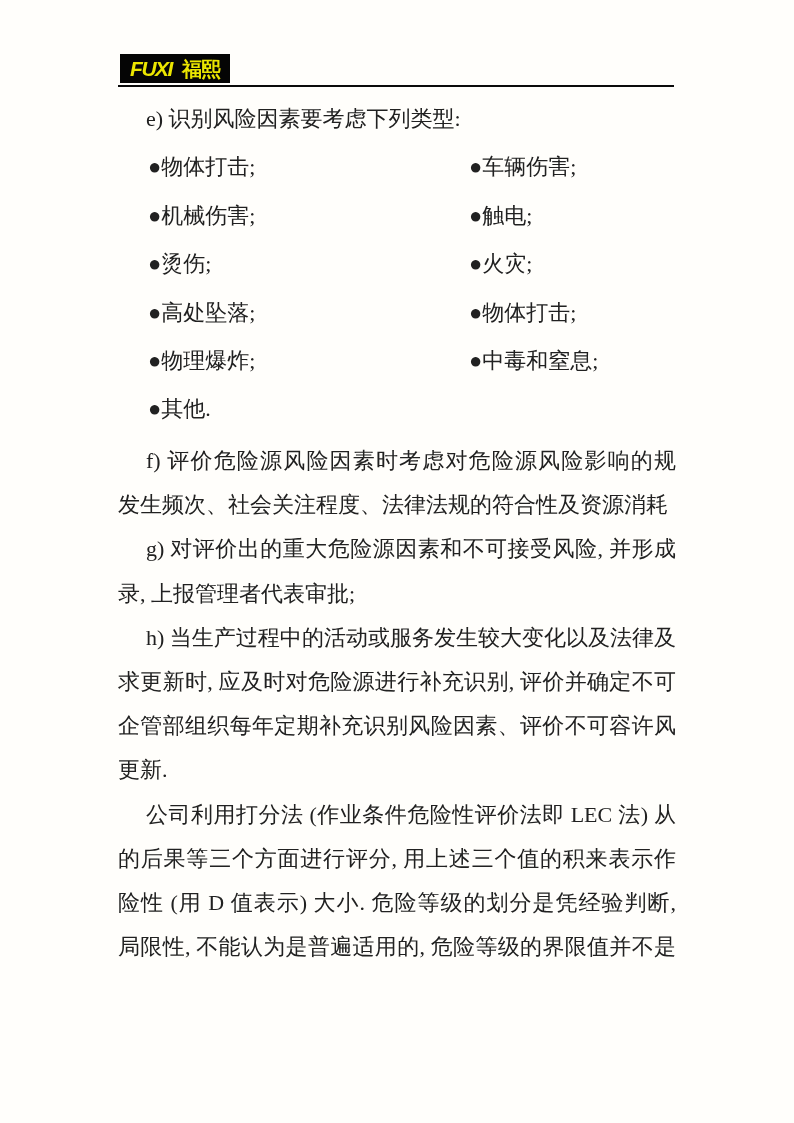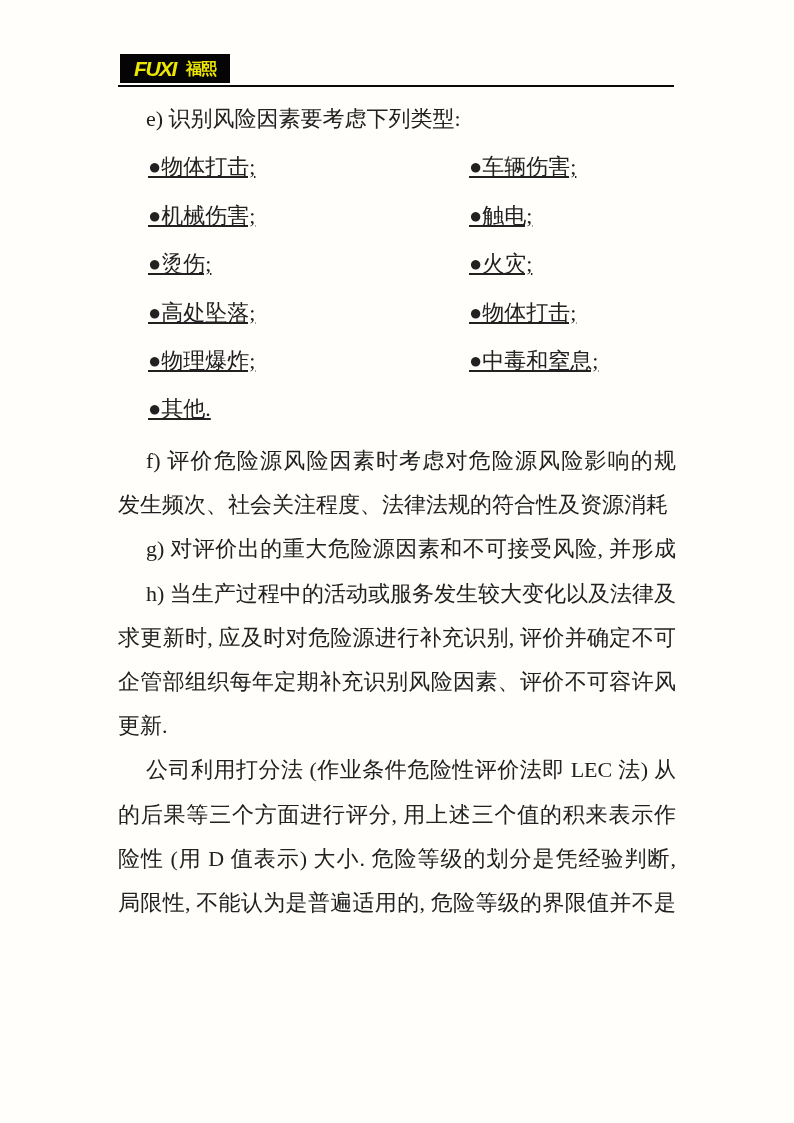--- a/index.html
+++ b/index.html
@@ -11,33 +11,33 @@
   
   .logo{
     position:absolute;left:120px;top:54px;width:110px;height:29px;
     background:#050505;display:flex;align-items:center;justify-content:center;gap:10px;
   }
   .logo .latin{
     color:#ece600;font-family:"Liberation Sans","DejaVu Sans",sans-serif;
     font-weight:bold;font-style:italic;font-size:21px;letter-spacing:-1.5px;line-height:1;
   }
   .logo .cjk{
-    color:#ece600;font-weight:bold;font-size:16px;line-height:1;letter-spacing:-1px;
+    color:#ece600;font-weight:bold;font-size:20px;line-height:1;letter-spacing:-1px;
   }
   .rule{position:absolute;left:118px;top:85px;width:556px;height:2px;background:#0a0a0a;}
   
   .blk{position:absolute;left:118px;width:558px;font-size:22px;}
   .blk1{top:95px;}
   .blk1 .ln{height:48.4px;line-height:48.4px;}
   .blk2{top:439px;}
   .blk2 .ln{height:44.2px;line-height:44.2px;}
   .ln{overflow:hidden;white-space:normal;}
   .indent{text-indent:28px;}
   .just{text-align:justify;text-align-last:justify;text-justify:inter-ideograph;}
-  .brow{display:flex;padding-left:30px;text-decoration:underline;}
+  .brow{display:flex;padding-left:30px;}
   .brow .c1{flex:0 0 274px;}
   .brow .c2{flex:1 1 auto;margin-left:47px;}
 </style>
 </head>
 <body>
 
 <div class="page">
 
   <div class="logo">
     <span class="latin">FUXI</span>
@@ -71,20 +71,21 @@
     <div class="ln brow">
       <span class="c1">●其他.</span>
       <span class="c2"></span>
     </div>
   </div>
 
   <div class="blk blk2">
     <div class="ln indent just">f) 评价危险源风险因素时考虑对危险源风险影响的规模、范围、</div>
     <div class="ln">发生频次、社会关注程度、法律法规的符合性及资源消耗等;</div>
     <div class="ln indent just">g) 对评价出的重大危险源因素和不可接受风险, 并形成相关记</div>
+    <div class="ln">录, 上报管理者代表审批;</div>
     <div class="ln indent just">h) 当生产过程中的活动或服务发生较大变化以及法律及其他要</div>
     <div class="ln just">求更新时, 应及时对危险源进行补充识别, 评价并确定不可接受风险.</div>
     <div class="ln just">企管部组织每年定期补充识别风险因素、评价不可容许风险, 并及时</div>
     <div class="ln">更新.</div>
     <div class="ln indent just">公司利用打分法 (作业条件危险性评价法即 LEC 法) 从发生事故</div>
     <div class="ln just">的后果等三个方面进行评分, 用上述三个值的积来表示作业条件的危</div>
     <div class="ln just">险性 (用 D 值表示) 大小. 危险等级的划分是凭经验判断, 难免带有</div>
     <div class="ln just">局限性, 不能认为是普遍适用的, 危险等级的界限值并不是长期固定</div>
   </div>
 

